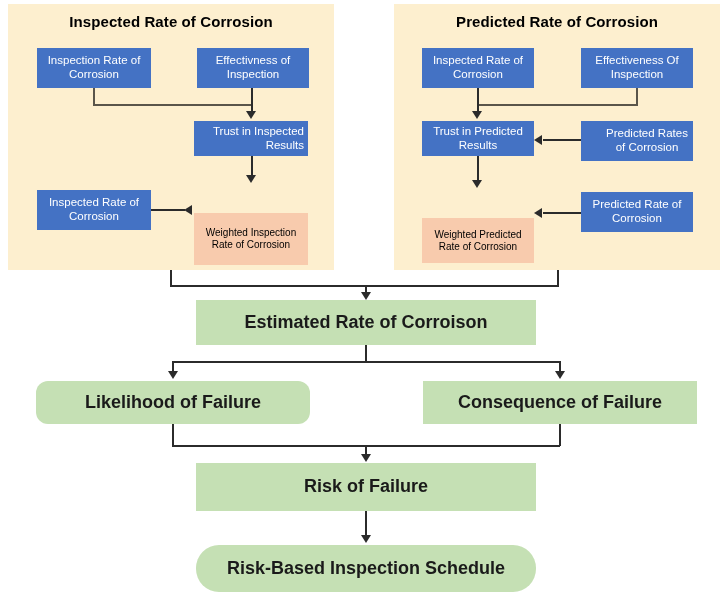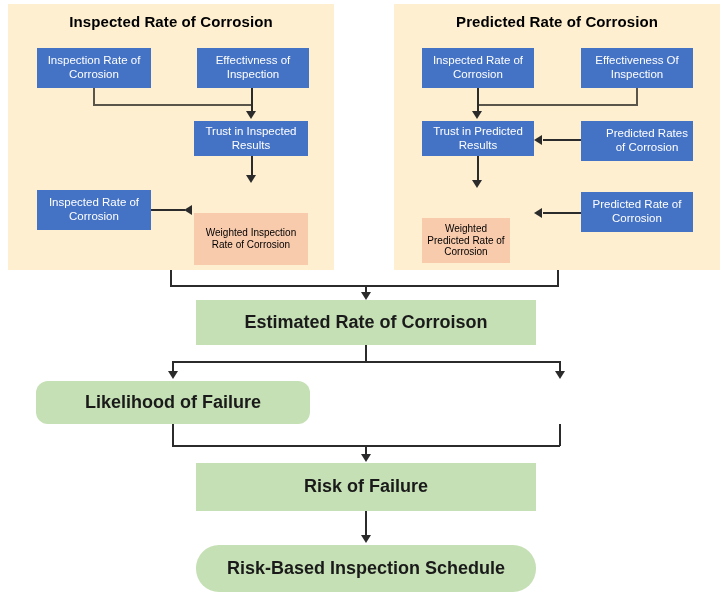--- a/index.html
+++ b/index.html
@@ -89,21 +89,21 @@
   </div>
 
   <div class="node blue" style="left:37px;top:48px;width:114px;height:40px;">
     <span>Inspection Rate of Corrosion</span>
   </div>
 
   <div class="node blue" style="left:197px;top:48px;width:112px;height:40px;">
     <span>Effectivness of Inspection</span>
   </div>
 
-  <div class="node blue" style="left:194px;top:121px;width:114px;height:35px;">
+  <div class="node blue" style="left:194px;top:121px;width:114px;height:35px;text-align:right;">
     <span>Trust in Inspected Results</span>
   </div>
 
   <div class="node blue" style="left:37px;top:190px;width:114px;height:40px;">
     <span>Inspected Rate of Corrosion</span>
   </div>
 
   <div class="node peach" style="left:194px;top:185px;width:114px;height:52px;">
     <span>Weighted Inspection Rate of Corrosion</span>
   </div>
@@ -133,21 +133,21 @@
   </div>
 
   <div class="node blue" style="left:422px;top:121px;width:112px;height:35px;">
     <span>Trust in Predicted Results</span>
   </div>
 
   <div class="node blue" style="left:581px;top:121px;width:112px;height:40px;padding-left:20px;">
     <span>Predicted Rates of Corrosion</span>
   </div>
 
-  <div class="node peach" style="left:422px;top:190px;width:88px;height:45px;">
+  <div class="node peach" style="left:422px;top:190px;width:112px;height:45px;">
     <span>Weighted Predicted Rate of Corrosion</span>
   </div>
 
   <div class="node blue" style="left:581px;top:192px;width:112px;height:40px;">
     <span>Predicted Rate of Corrosion</span>
   </div>
 
   <div class="ln v grey" style="left:636px;top:88px;height:18px;"></div>
   <div class="ln h grey" style="left:477px;top:104px;width:161px;"></div>
 
@@ -177,20 +177,23 @@
   <div class="ln h" style="left:172px;top:361px;width:388px;"></div>
   <div class="ln v" style="left:172px;top:361px;height:12px;"></div>
   <div class="arrow" style="left:168px;top:371px;"></div>
   <div class="ln v" style="left:559px;top:361px;height:12px;"></div>
   <div class="arrow" style="left:555px;top:371px;"></div>
 
   <div class="node green" style="left:36px;top:381px;width:274px;height:43px;border-radius:12px;">
     <span>Likelihood of Failure</span>
   </div>
 
+  <div class="node green" style="left:423px;top:381px;width:274px;height:43px;">
+    <span>Consequence of Failure</span>
+  </div>
 
   <div class="ln v" style="left:172px;top:424px;height:22px;"></div>
   <div class="ln v" style="left:559px;top:424px;height:22px;"></div>
   <div class="ln h" style="left:172px;top:445px;width:388px;"></div>
   <div class="ln v" style="left:365px;top:445px;height:11px;"></div>
   <div class="arrow" style="left:361px;top:454px;"></div>
 
   <div class="node green" style="left:196px;top:463px;width:340px;height:48px;">
     <span>Risk of Failure</span>
   </div>

